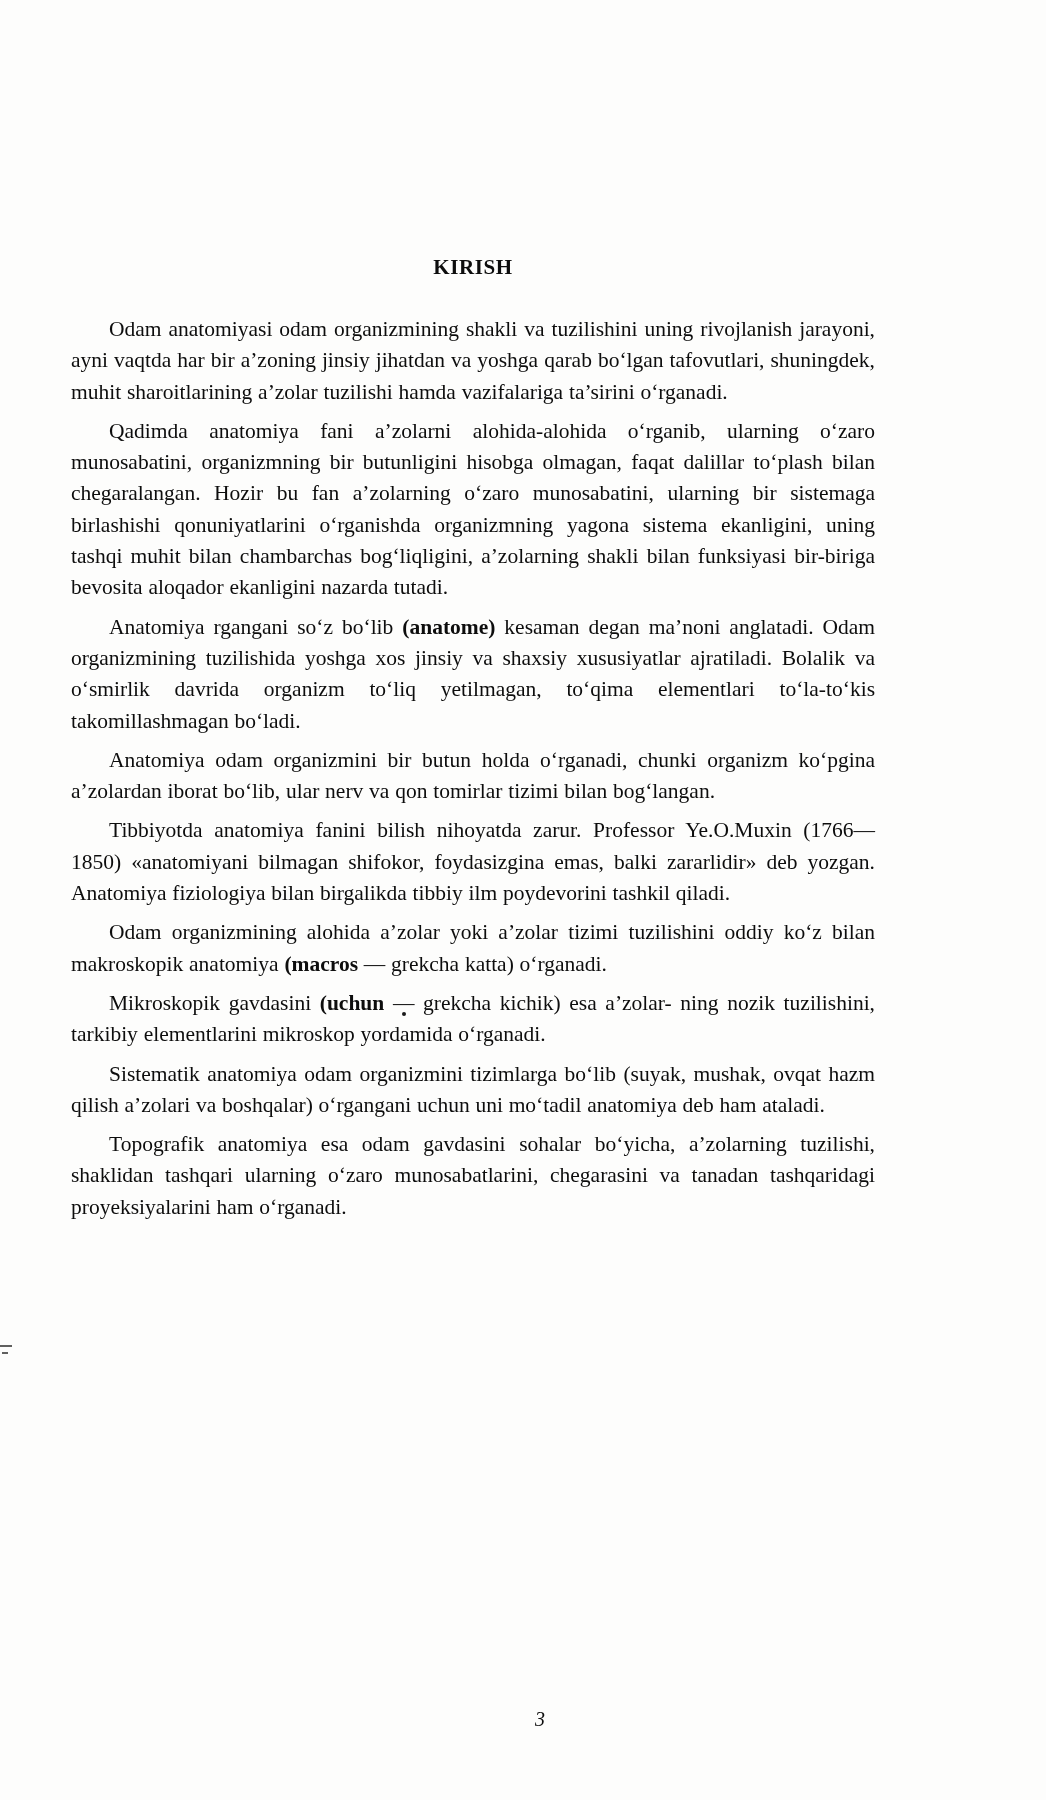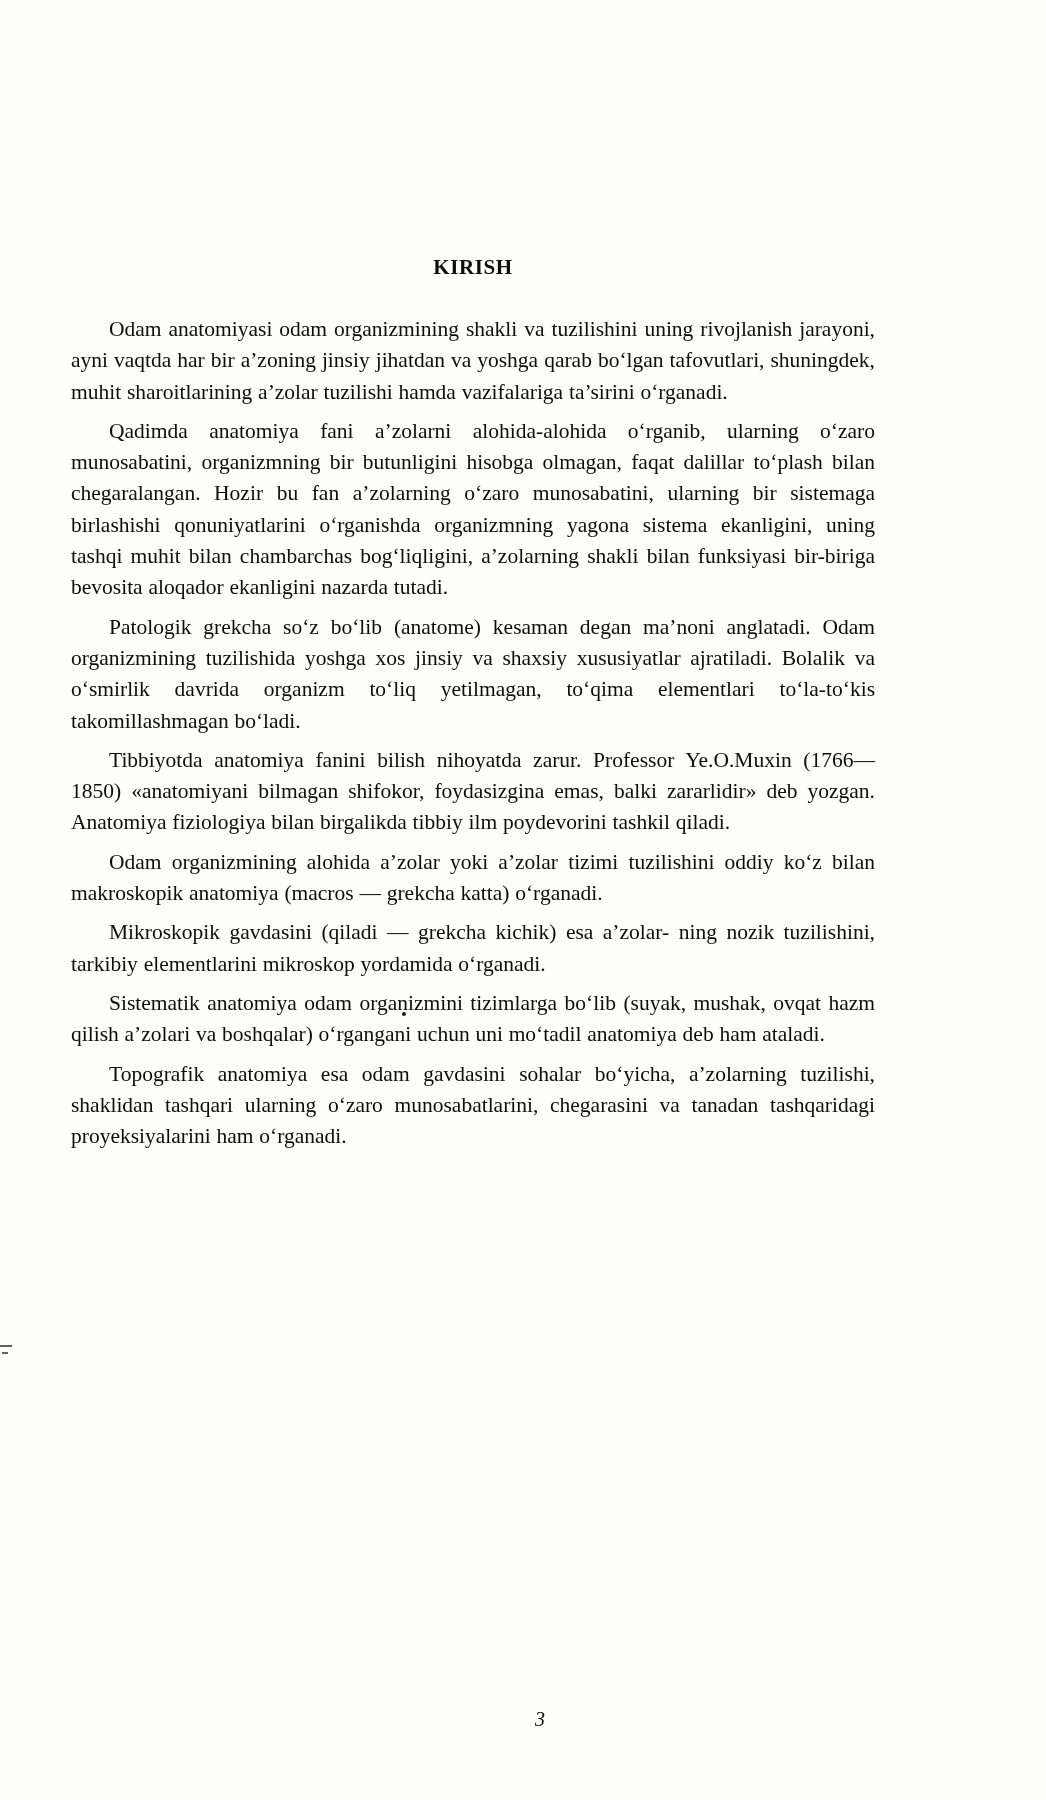--- a/index.html
+++ b/index.html
@@ -56,21 +56,21 @@
     margin: 8px;
     text-align: justify;
     text-indent: 38px;
     font-size: 21.5px;
     line-height: 31.3px;
     word-spacing: .4px;
     hyphens: none;
   }
 
   p.para b {
-    font-weight: normal;
+    font-weight: bold;
   }
 
   
   .ink-dot {
     position: absolute;
     left: 402px;
     top: 1012px;
     width: 4px;
     height: 4px;
     background: #1a1a1a;
@@ -95,24 +95,25 @@
 
   <div class="scan-mark m1"></div>
   <div class="scan-mark m2"></div>
 
   <div class="text-column">
     <h1 class="page-heading">KIRISH</h1>
 
     <div id="body-text">
         <p class="para"><span>Odam anatomiyasi odam organizmining shakli va tuzilishini uning rivojlanish jarayoni, ayni vaqtda har bir a’zoning jinsiy jihatdan va yoshga qarab bo‘lgan tafovutlari, shuningdek, muhit sharoitlarining a’zolar tuzilishi hamda vazifalariga ta’sirini o‘rganadi.</span></p>
         <p class="para"><span>Qadimda anatomiya fani a’zolarni alohida-alohida o‘rganib, ularning o‘zaro munosabatini, organizmning bir butunligini hisobga olmagan, faqat dalillar to‘plash bilan chegaralangan. Hozir bu fan a’zolarning o‘zaro munosabatini, ularning bir sistemaga birlashishi qonuniyatlarini o‘rganishda organizmning yagona sistema ekanligini, uning tashqi muhit bilan chambarchas bog‘liqligini, a’zolarning shakli bilan funksiyasi bir-biriga bevosita aloqador ekanligini nazarda tutadi.</span></p>
-        <p class="para"><span>Patologik grekcha so‘z bo‘lib </span><b>(anatome)</b><span> kesaman degan ma’noni anglatadi. Odam organizmining tuzilishida yoshga xos jinsiy va shaxsiy xususiyatlar ajratiladi. Bolalik va o‘smirlik davrida organizm to‘liq yetilmagan, to‘qima elementlari to‘la-to‘kis takomillashmagan bo‘ladi.</span></p>
+        <p class="para"><span>Anatomiya rgangani so‘z bo‘lib </span><b>(anatome)</b><span> kesaman degan ma’noni anglatadi. Odam organizmining tuzilishida yoshga xos jinsiy va shaxsiy xususiyatlar ajratiladi. Bolalik va o‘smirlik davrida organizm to‘liq yetilmagan, to‘qima elementlari to‘la-to‘kis takomillashmagan bo‘ladi.</span></p>
+        <p class="para"><span>Anatomiya odam organizmini bir butun holda o‘rganadi, chunki organizm ko‘pgina a’zolardan iborat bo‘lib, ular nerv va qon tomirlar tizimi bilan bog‘langan.</span></p>
         <p class="para"><span>Tibbiyotda anatomiya fanini bilish nihoyatda zarur. Professor Ye.O.Muxin (1766—1850) «anatomiyani bilmagan shifokor, foydasizgina emas, balki zararlidir» deb yozgan. Anatomiya fiziologiya bilan birgalikda tibbiy ilm poydevorini tashkil qiladi.</span></p>
         <p class="para"><span>Odam organizmining alohida a’zolar yoki a’zolar tizimi tuzilishini oddiy ko‘z bilan makroskopik anatomiya </span><b>(macros</b><span> — grekcha katta) o‘rganadi.</span></p>
-        <p class="para"><span>Mikroskopik gavdasini </span><b>(qiladi</b><span> — grekcha kichik) esa a’zolar- ning nozik tuzilishini, tarkibiy elementlarini mikroskop yordamida o‘rganadi.</span></p>
+        <p class="para"><span>Mikroskopik gavdasini </span><b>(uchun</b><span> — grekcha kichik) esa a’zolar- ning nozik tuzilishini, tarkibiy elementlarini mikroskop yordamida o‘rganadi.</span></p>
         <p class="para"><span>Sistematik anatomiya odam organizmini tizimlarga bo‘lib (suyak, mushak, ovqat hazm qilish a’zolari va boshqalar) o‘rgangani uchun uni mo‘tadil anatomiya deb ham ataladi.</span></p>
         <p class="para"><span>Topografik anatomiya esa odam gavdasini sohalar bo‘yicha, a’zolarning tuzilishi, shaklidan tashqari ularning o‘zaro munosabatlarini, chegarasini va tanadan tashqaridagi proyeksiyalarini ham o‘rganadi.</span></p>
       </div>
   </div>
 
   <div class="ink-dot"></div>
 
   <div class="folio">3</div>
 </div>
 

